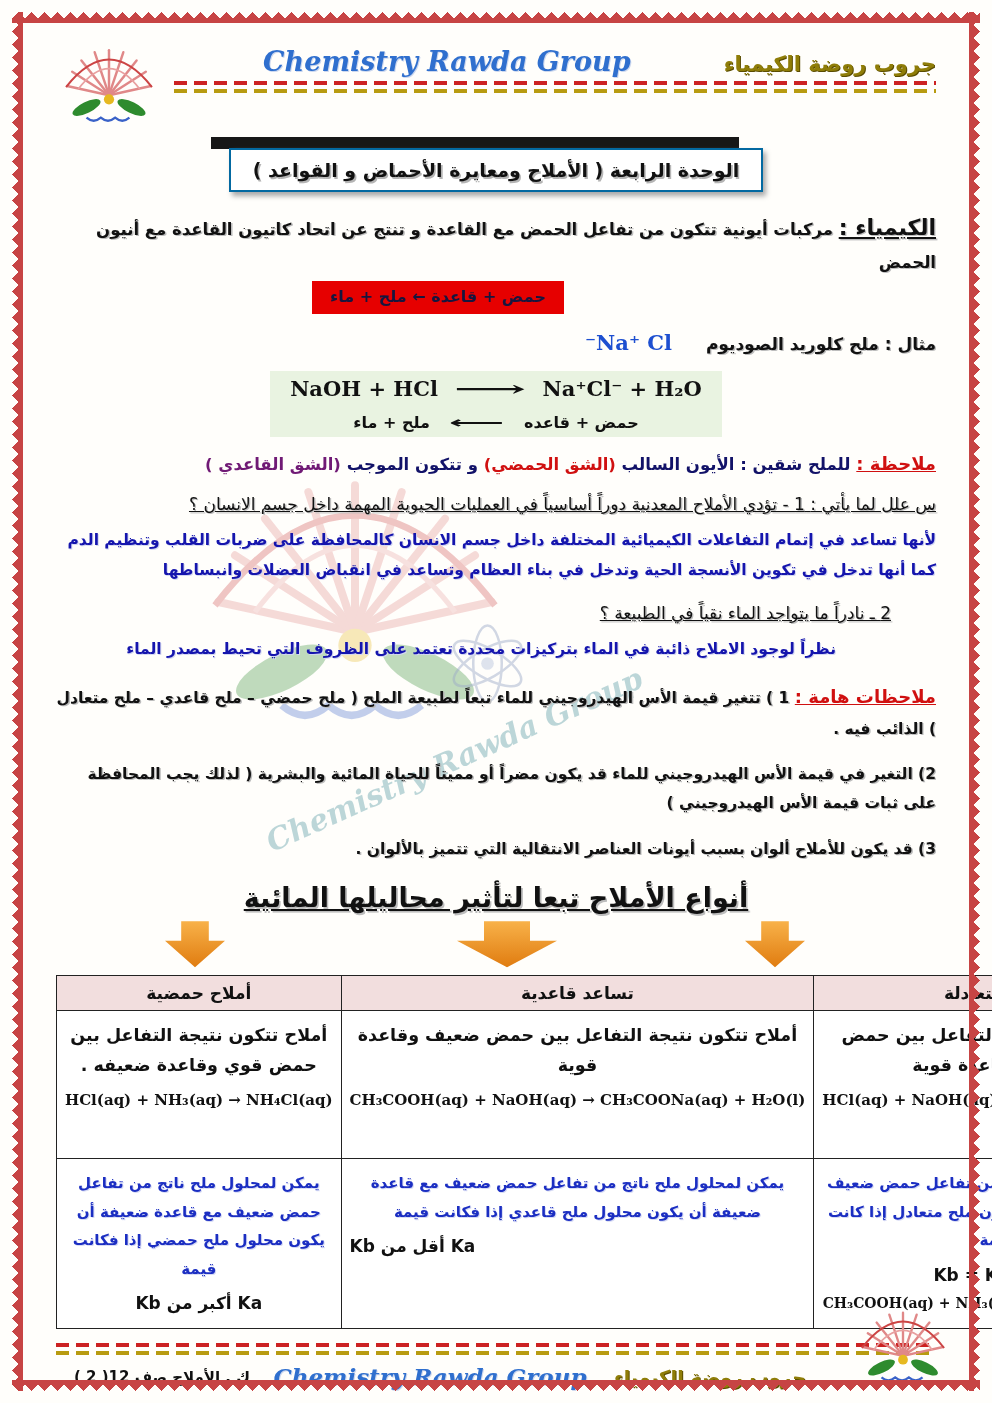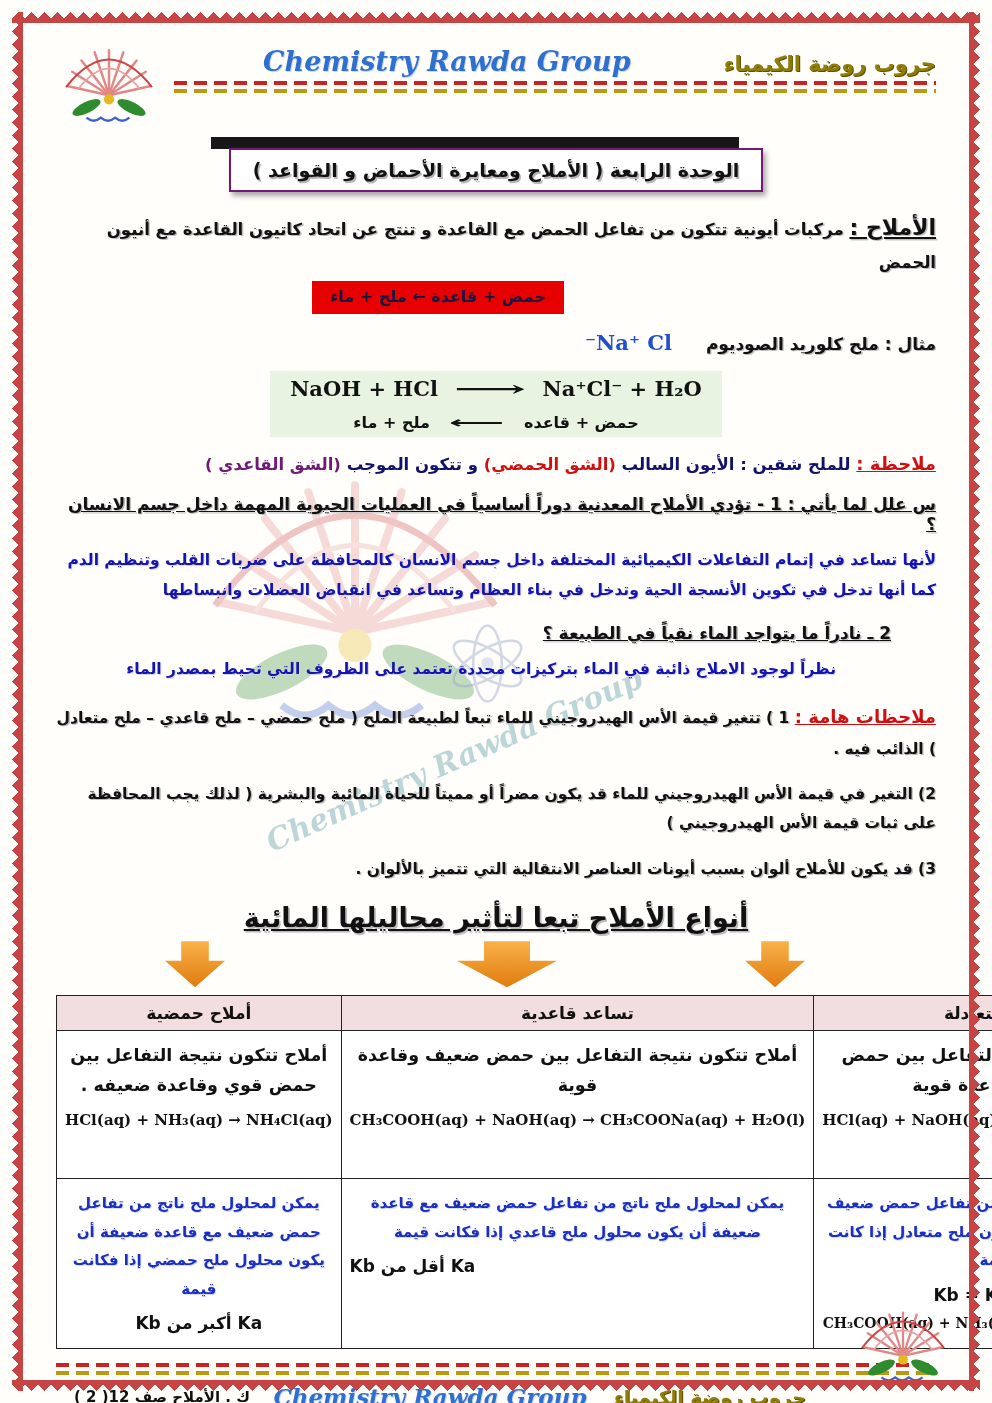--- a/index.html
+++ b/index.html
@@ -28,21 +28,21 @@
   .header-titles{display:flex;align-items:baseline}
   .brand-en{flex:1;text-align:center;font:italic bold 27px "DejaVu Serif",serif;color:#2f6fce;text-shadow:1px 1px 0 #cdd8ee}
   .brand-ar{font-weight:bold;font-size:21px;color:#8f7d08;text-shadow:1px 1px 0 #5a4c00;padding-left:4px}
   .dash{height:4px;margin-top:4px}
   .dash-red{background:repeating-linear-gradient(90deg,#cc2222 0 13px,transparent 13px 20px)}
   .dash-gold{background:repeating-linear-gradient(90deg,#b89b10 0 13px,transparent 13px 20px)}
 
   
   .title-wrap{position:relative;width:fit-content;margin:16px auto 0}
   .title-bar{position:absolute;top:-11px;left:-18px;right:24px;height:12px;background:#171717}
-  .title-box{position:relative;border:2px solid #701a75;background:#fff;padding:9px 22px;font-size:19px;font-weight:bold;text-align:center;text-shadow:1.6px 1.6px 0 #b5b5b5;box-shadow:3px 4px 5px #a9a9a9}
+  .title-box{position:relative;border:2px solid #0369a1;background:#fff;padding:9px 22px;font-size:19px;font-weight:bold;text-align:center;text-shadow:1.6px 1.6px 0 #b5b5b5;box-shadow:3px 4px 5px #a9a9a9}
 
   
   .rtl{direction:rtl;text-align:right}
   .shadowed{text-shadow:1.4px 1.4px 0 #bdbdbd}
   .def-line{margin-top:16px;font-size:16.5px;font-weight:bold;line-height:1.8}
   .def-term{font-size:22px;text-decoration:underline}
   .word-eq{display:block;width:fit-content;margin:4px auto 0;position:relative;left:-58px;background:#e60000;color:#16163f;font-weight:bold;font-size:16px;padding:2px 18px}
   .example{margin-top:16px;font-size:17px;font-weight:bold}
   .example .formula{font-family:"DejaVu Serif",serif;color:#1d4fd0;font-size:21px;margin:0 28px}
 
@@ -50,21 +50,21 @@
   .eq-symbolic{direction:ltr;font-family:"DejaVu Serif",serif;font-weight:bold;font-size:21px}
   .eq-worded{direction:rtl;font-weight:bold;font-size:16px;margin-top:12px}
   .stretch{display:inline-block;transform:scaleX(2.4);margin:0 30px}
 
   .note-line{margin-top:16px;font-size:16.5px;font-weight:bold}
   .lbl-red{color:#d01010;text-decoration:underline;font-size:18px}
   .navy{color:#121268}
   .seg-red{color:#d01010}
   .seg-blue{color:#701a75}
 
-  .q-line{margin-top:20px;font-size:17px;font-weight:bold;text-decoration:underline}
+  .q-line{margin-top:20px;font-size:17px;font-weight:normal;text-decoration:underline}
   .answer{margin-top:12px;color:#1515ad;font-weight:bold;font-size:15.5px;line-height:1.9;text-shadow:1px 1px 0 #d3d7f2}
   .q2{text-decoration:underline;padding-right:45px;margin-top:18px}
   .a2{padding-right:100px}
 
   .impnote{margin-top:16px;font-size:15.5px;font-weight:bold;line-height:1.9}
 
   .sec-title{margin-top:18px;text-align:center;font-size:27px;font-weight:bold;text-decoration:underline;text-shadow:1.6px 1.6px 0 #bdbdbd}
 
   .arrows{position:relative;height:52px;margin-top:6px}
   .darrow{position:absolute;top:2px;width:60px;height:46px;background:linear-gradient(180deg,#f8b24a,#e07c10);clip-path:polygon(27% 0,73% 0,73% 42%,100% 42%,50% 100%,0 42%,27% 42%);filter:drop-shadow(0 1px 1px #8a5200)}
@@ -152,21 +152,21 @@
         <div class="dash dash-gold"></div>
       </div>
     </div>
 
     <div class="title-wrap">
       <div class="title-bar"></div>
       <div class="title-box rtl">الوحدة الرابعة  ( الأملاح ومعايرة الأحماض و القواعد )</div>
     </div>
 
     <div class="rtl def-line">
-      <span class="def-term shadowed">الأملاح :</span>
+      <span class="def-term shadowed">الكيمياء :</span>
       <span class="shadowed">مركبات أيونية تتكون من تفاعل الحمض مع القاعدة و تنتج عن اتحاد كاتيون القاعدة مع أنيون الحمض</span>
       <span class="word-eq rtl">حمض + قاعدة ← ملح + ماء</span>
     </div>
 
     <div class="rtl example">
       <span class="shadowed">مثال :  ملح كلوريد الصوديوم</span>
       <span class="formula">Na⁺ Cl⁻</span>
     </div>
 
     <div class="eq-block">

